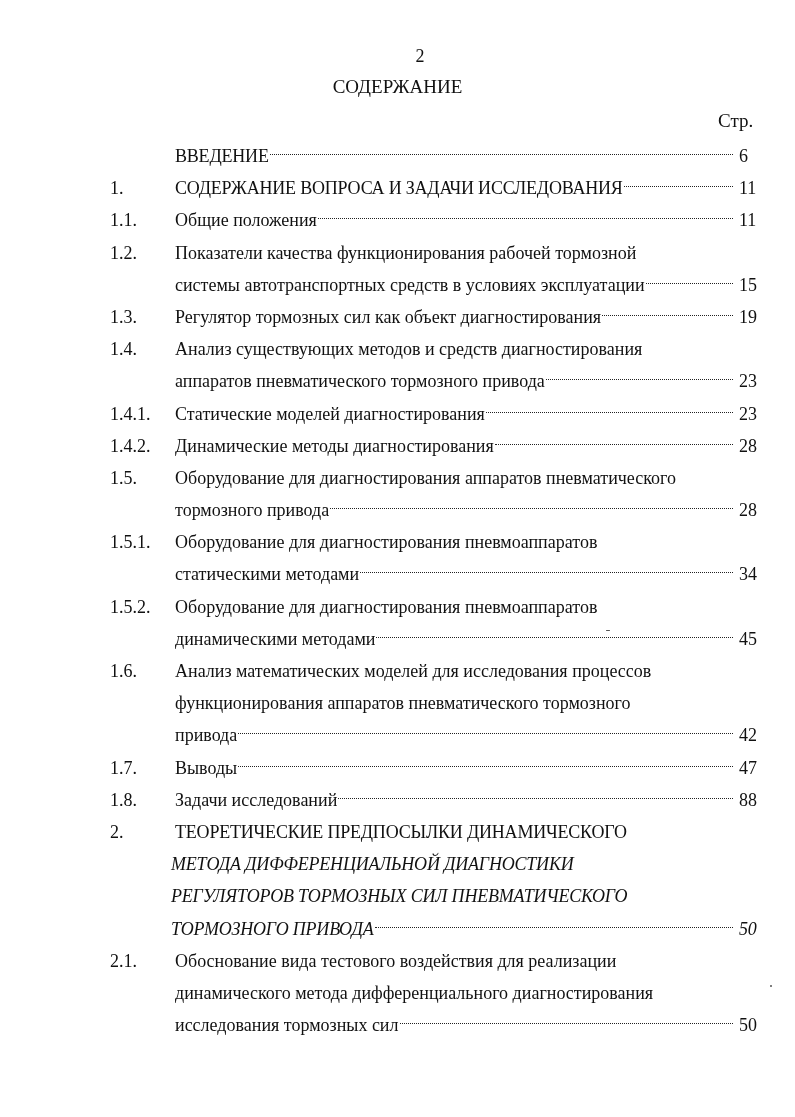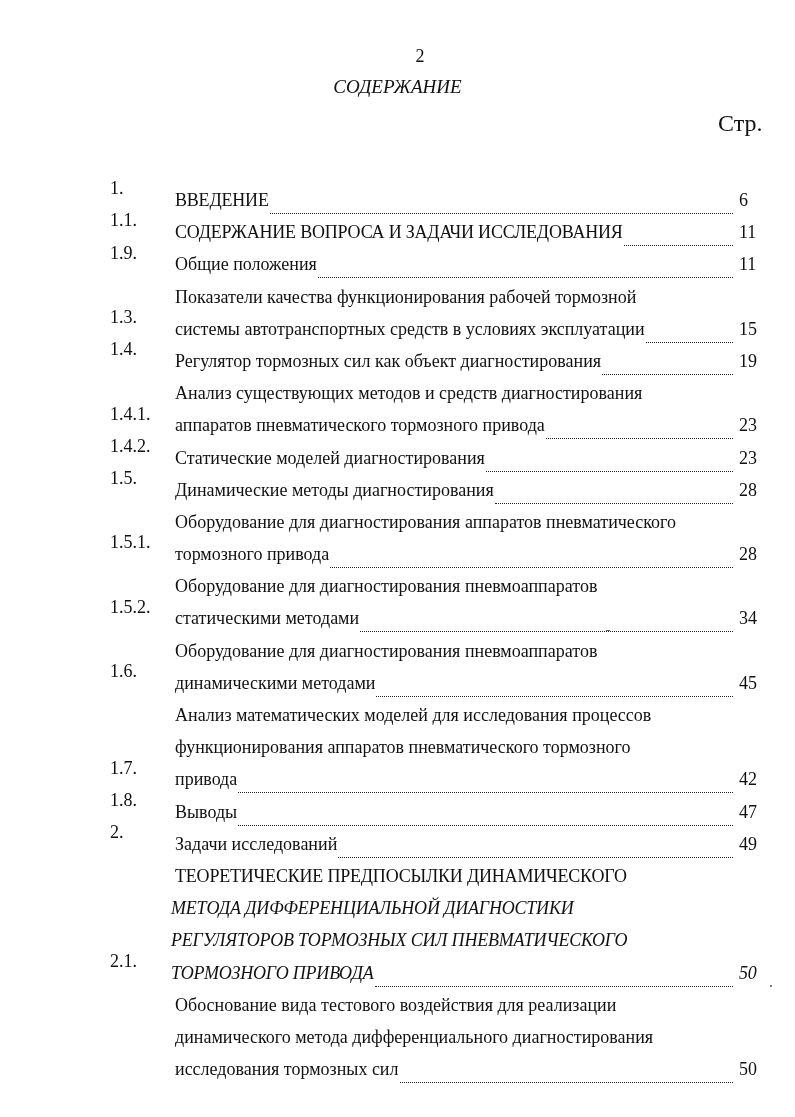--- a/index.html
+++ b/index.html
@@ -27,27 +27,26 @@
       box-sizing: border-box;
     }
     .doc-title {
       position: absolute;
       top: 76px;
       left: 0;
       width: 100%;
       text-align: center;
       font-size: 19px;
       box-sizing: border-box;
-      font-style: italic;
     }
     .page-col-label {
       position: absolute;
       top: 110px;
       left: 718px;
-      font-size: 24px;
+      font-size: 19px;
     }
     .toc {
       position: absolute;
       top: 140px;
       left: 0;
       width: 795px;
     }
     .toc-entry {
       position: relative;
     }
@@ -61,22 +60,21 @@
       position: absolute;
       left: 110px;
       top: 0;
     }
     .toc-text {
       position: absolute;
       left: 175px;
       top: 0;
       right: 0;
       display: flex;
-      align-items: flex-end;
-      margin-top: 44px;
+      align-items: center;
     }
     .toc-text.shift-left {
       left: 171px;
       font-style: italic;
     }
     .toc-text .label {
       white-space: nowrap;
     }
     .toc-text .leader {
       flex: 1 1 auto;
@@ -139,21 +137,21 @@
           <span class="toc-num">1.1.</span>
           <div class="toc-text">
             <span class="label">Общие положения</span>
             <span class="leader"></span>
             <span class="pg">11</span>
           </div>
         </div>
       </div>
       <div class="toc-entry">
         <div class="toc-line">
-          <span class="toc-num">1.9.</span>
+          <span class="toc-num">1.2.</span>
           <div class="toc-text">
             <span class="label">Показатели качества функционирования рабочей тормозной</span>
           </div>
         </div>
         <div class="toc-line">
           <div class="toc-text">
             <span class="label">системы автотранспортных средств в условиях эксплуатации</span>
             <span class="leader"></span>
             <span class="pg">15</span>
           </div>
@@ -278,21 +276,21 @@
             <span class="pg">47</span>
           </div>
         </div>
       </div>
       <div class="toc-entry">
         <div class="toc-line">
           <span class="toc-num">1.8.</span>
           <div class="toc-text">
             <span class="label">Задачи исследований</span>
             <span class="leader"></span>
-            <span class="pg">49</span>
+            <span class="pg">88</span>
           </div>
         </div>
       </div>
       <div class="toc-entry">
         <div class="toc-line">
           <span class="toc-num">2.</span>
           <div class="toc-text caps">
             <span class="label">ТЕОРЕТИЧЕСКИЕ ПРЕДПОСЫЛКИ ДИНАМИЧЕСКОГО</span>
           </div>
         </div>

